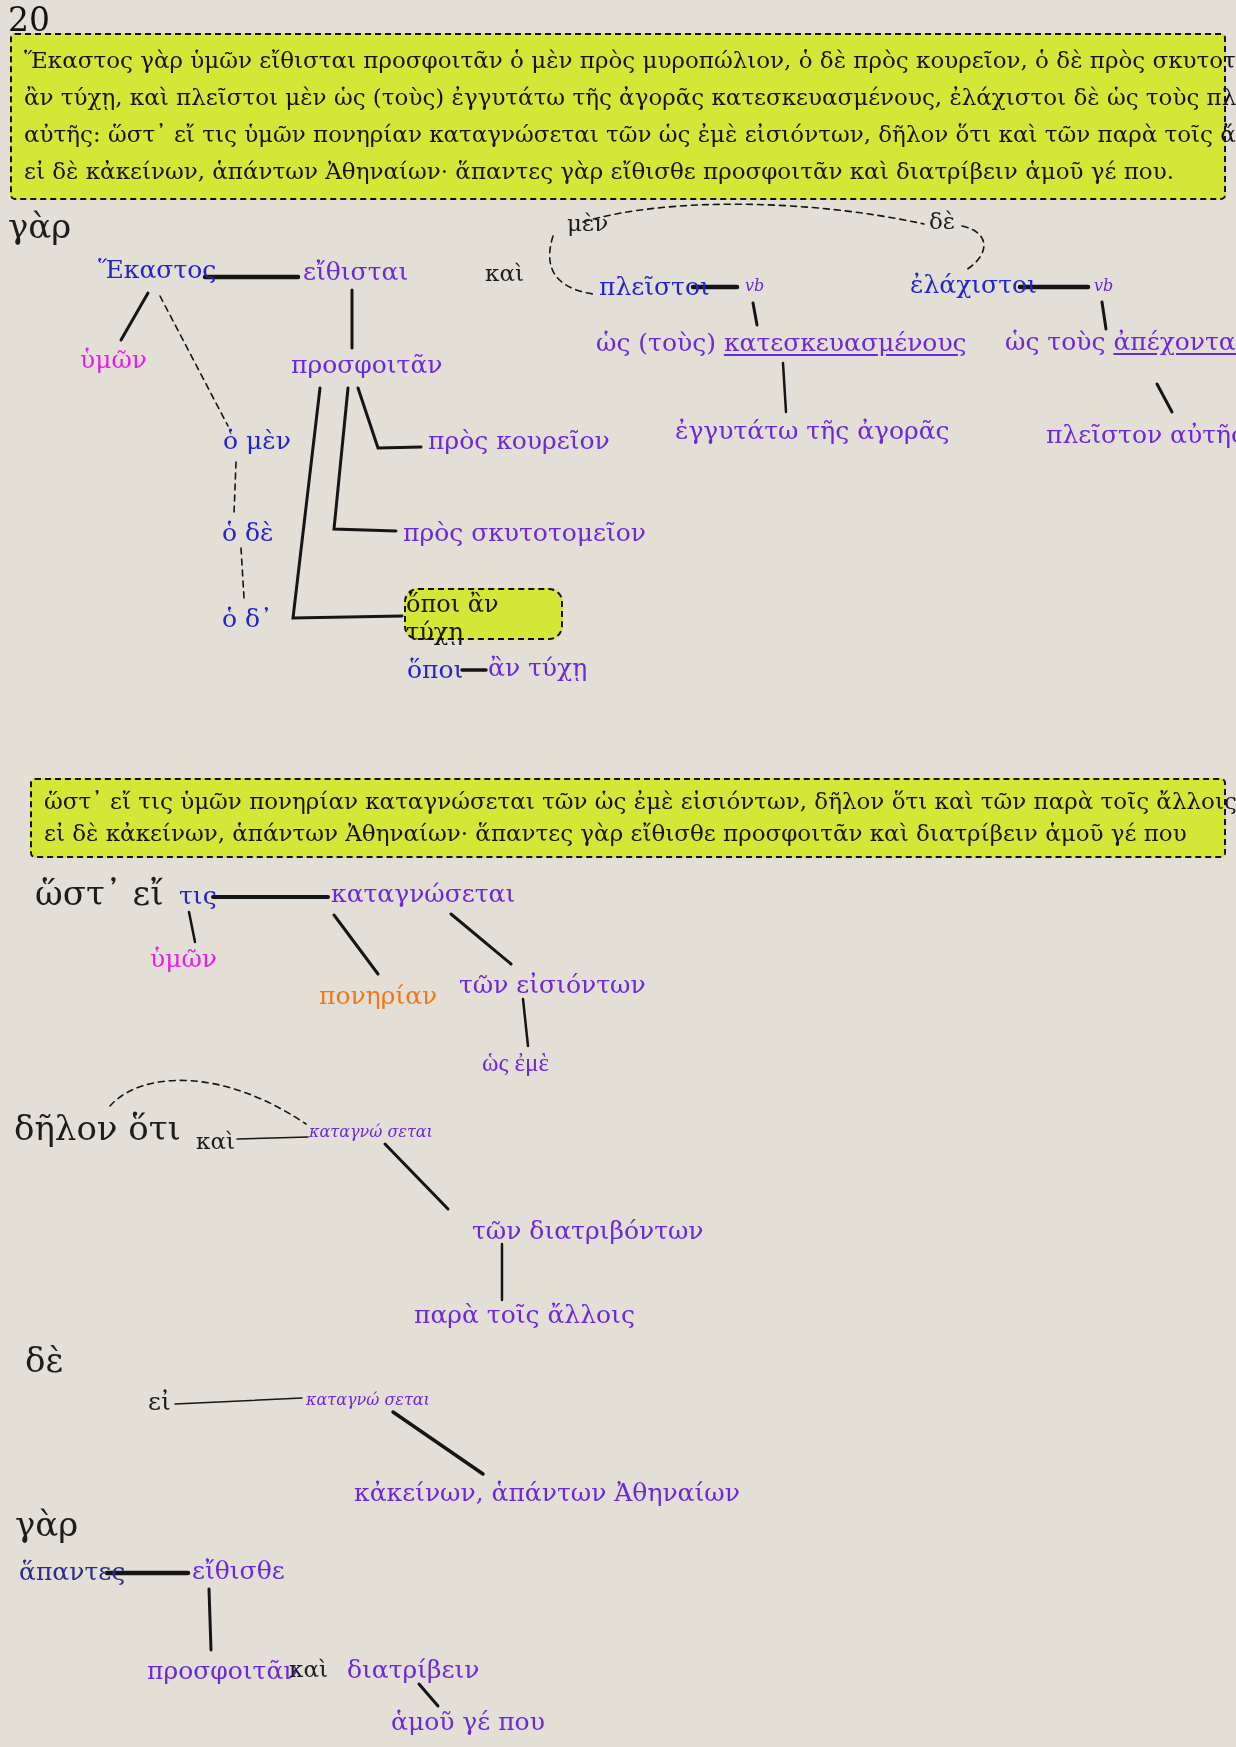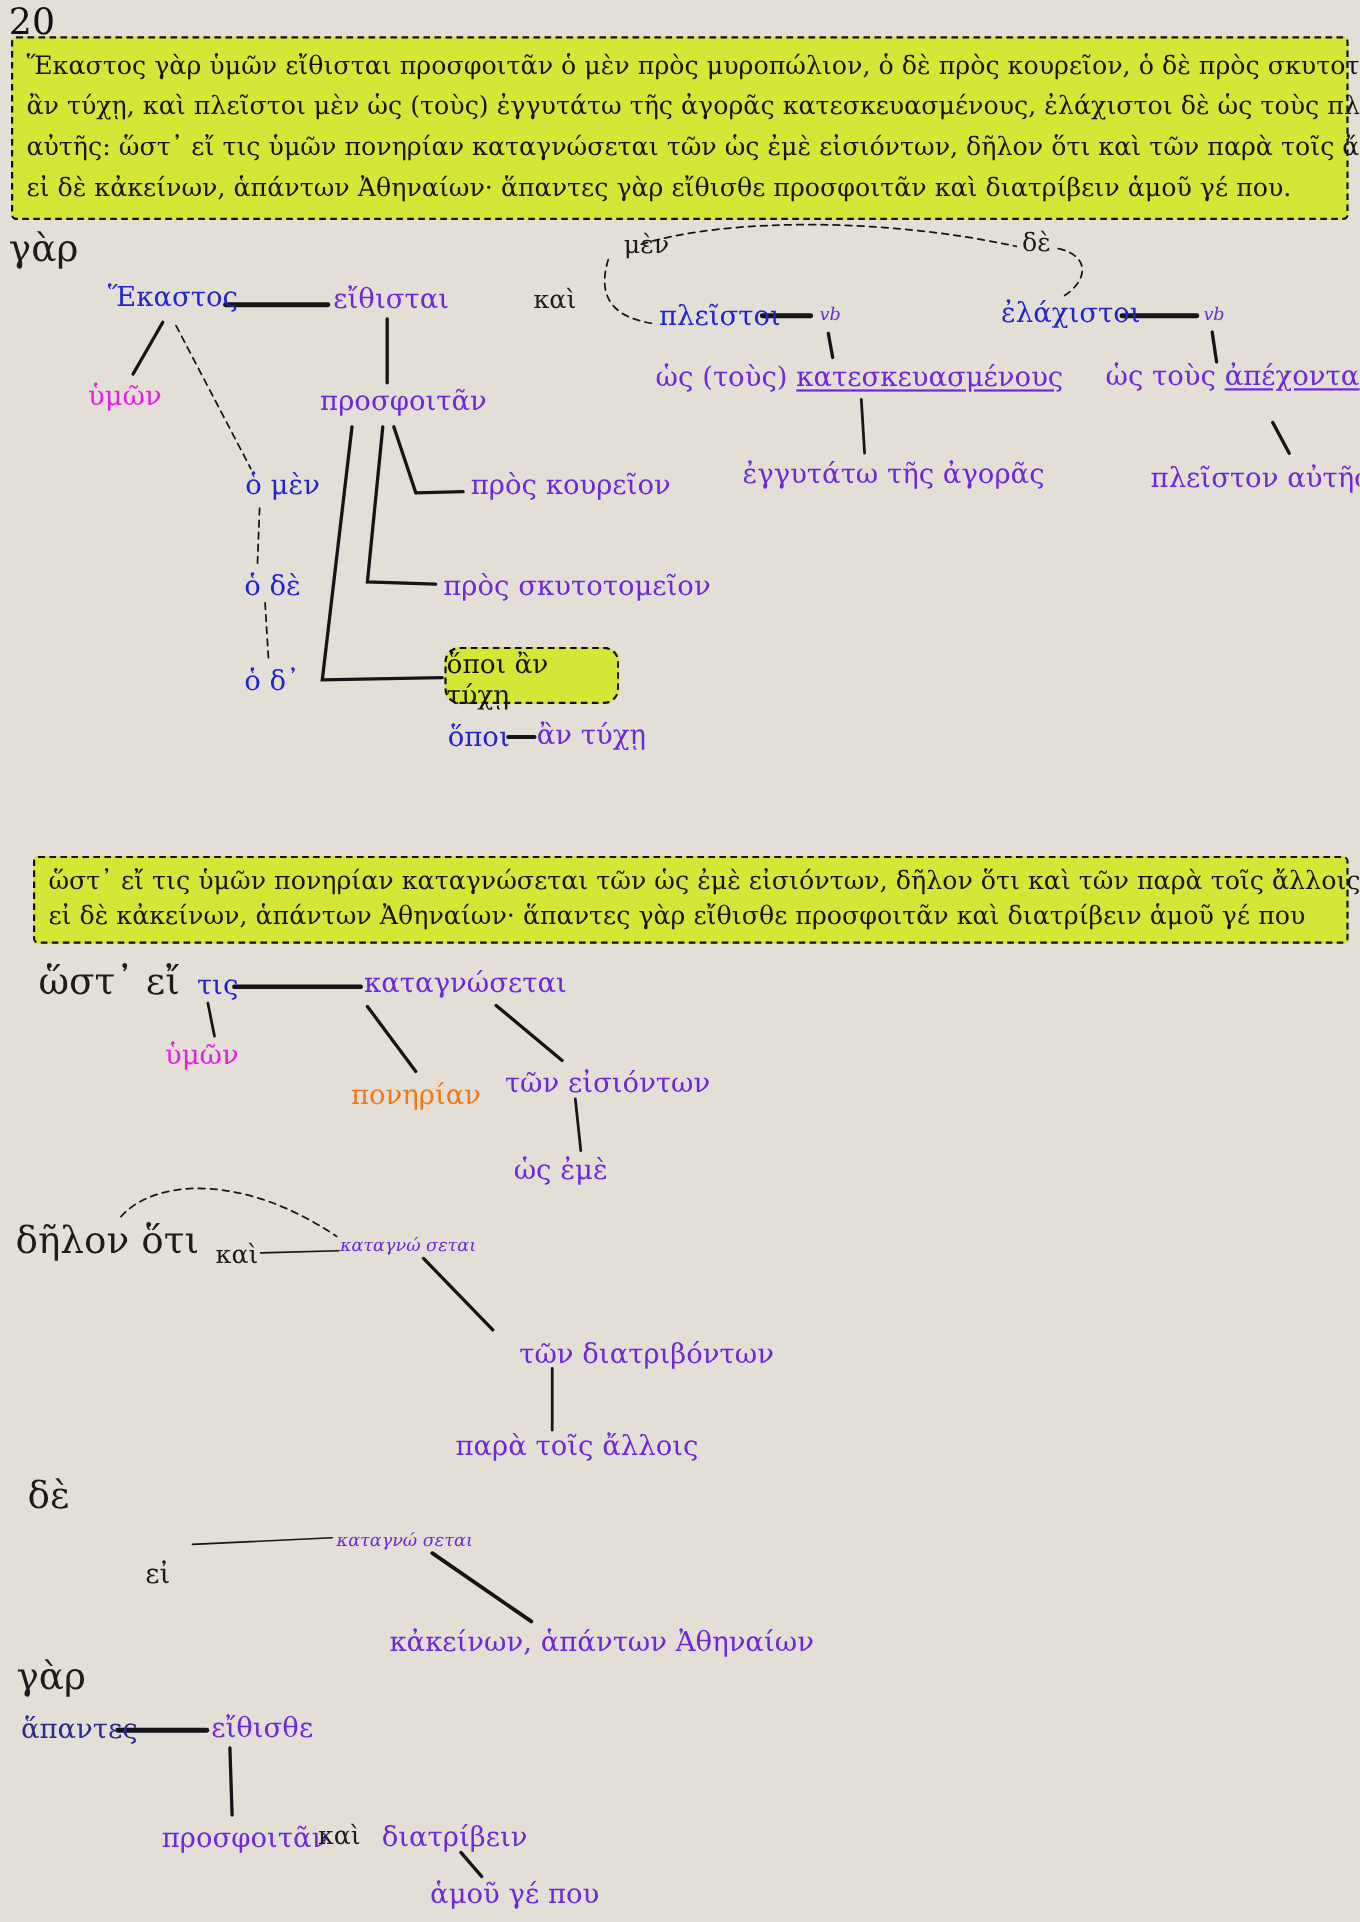--- a/index.html
+++ b/index.html
@@ -138,28 +138,28 @@
       <span class="lbl c-purple" style="left: 596px; top: 328px;"><span>ὡς (τοὺς) </span><span class="u">κατεσκευασμένους</span></span>
       <span class="lbl c-purple" style="left: 1005px; top: 327px;"><span>ὡς τοὺς </span><span class="u">ἀπέχοντας</span></span>
       <span class="lbl c-purple" style="left: 675px; top: 416px;"><span>ἐγγυτάτω τῆς ἀγορᾶς</span></span>
       <span class="lbl c-purple" style="left: 1046px; top: 420px;"><span>πλεῖστον αὐτῆς</span></span>
       <span class="lbl c-black sz-conn" style="left: 35px; top: 873px;"><span>ὥστ᾽ εἴ</span></span>
       <span class="lbl c-blue" style="left: 179px; top: 881px;"><span>τις</span></span>
       <span class="lbl c-red" style="left: 331px; top: 879px;"><span>καταγνώσεται</span></span>
       <span class="lbl c-magenta" style="left: 150px; top: 944px;"><span>ὑμῶν</span></span>
       <span class="lbl c-orange" style="left: 276px; top: 981px; margin-left: 43px;"><span>πονηρίαν</span></span>
       <span class="lbl c-purple" style="left: 459px; top: 970px;"><span>τῶν εἰσιόντων</span></span>
-      <span class="lbl c-purple" style="left: 467px; top: 1049px;"><span>ὡς ἐμὲ</span></span>
+      <span class="lbl c-purple" style="left: 482px; top: 1049px; font-family: Liberation Serif, serif;"><span>ὡς ἐμὲ</span></span>
       <span class="lbl c-black sz-conn" style="left: 14px; top: 1108px;"><span>δῆλον ὅτι</span></span>
       <span class="lbl c-black sz-kai" style="left: 196px; top: 1128px;"><span>καὶ</span></span>
       <span class="lbl c-red sz-smit" style="left: 309px; top: 1122px;"><span>καταγνώ σεται</span></span>
       <span class="lbl c-purple" style="left: 472px; top: 1216px;"><span>τῶν διατριβόντων</span></span>
       <span class="lbl c-purple" style="left: 414px; top: 1300px;"><span>παρὰ τοῖς ἄλλοις</span></span>
       <span class="lbl c-black sz-conn" style="left: 25px; top: 1340px;"><span>δὲ</span></span>
-      <span class="lbl c-black" style="left: 132px; top: 1387px; margin-top: 29px;"><span>εἰ</span></span>
+      <span class="lbl c-black" style="left: 148px; top: 1387px;"><span>εἰ</span></span>
       <span class="lbl c-red sz-smit" style="left: 306px; top: 1390px;"><span>καταγνώ σεται</span></span>
       <span class="lbl c-purple" style="left: 354px; top: 1478px;"><span>κἀκείνων, ἁπάντων Ἀθηναίων</span></span>
       <span class="lbl c-black sz-conn" style="left: 15px; top: 1504px;"><span>γὰρ</span></span>
       <span class="lbl c-navy" style="left: 19px; top: 1557px;"><span>ἅπαντες</span></span>
       <span class="lbl c-red" style="left: 192px; top: 1556px;"><span>εἴθισθε</span></span>
       <span class="lbl c-red" style="left: 147px; top: 1656px;"><span>προσφοιτᾶν</span></span>
       <span class="lbl c-black sz-kai" style="left: 289px; top: 1656px;"><span>καὶ</span></span>
       <span class="lbl c-red" style="left: 347px; top: 1655px;"><span>διατρίβειν</span></span>
       <span class="lbl c-purple" style="left: 391px; top: 1707px;"><span>ἁμοῦ γέ που</span></span>
     </div>

